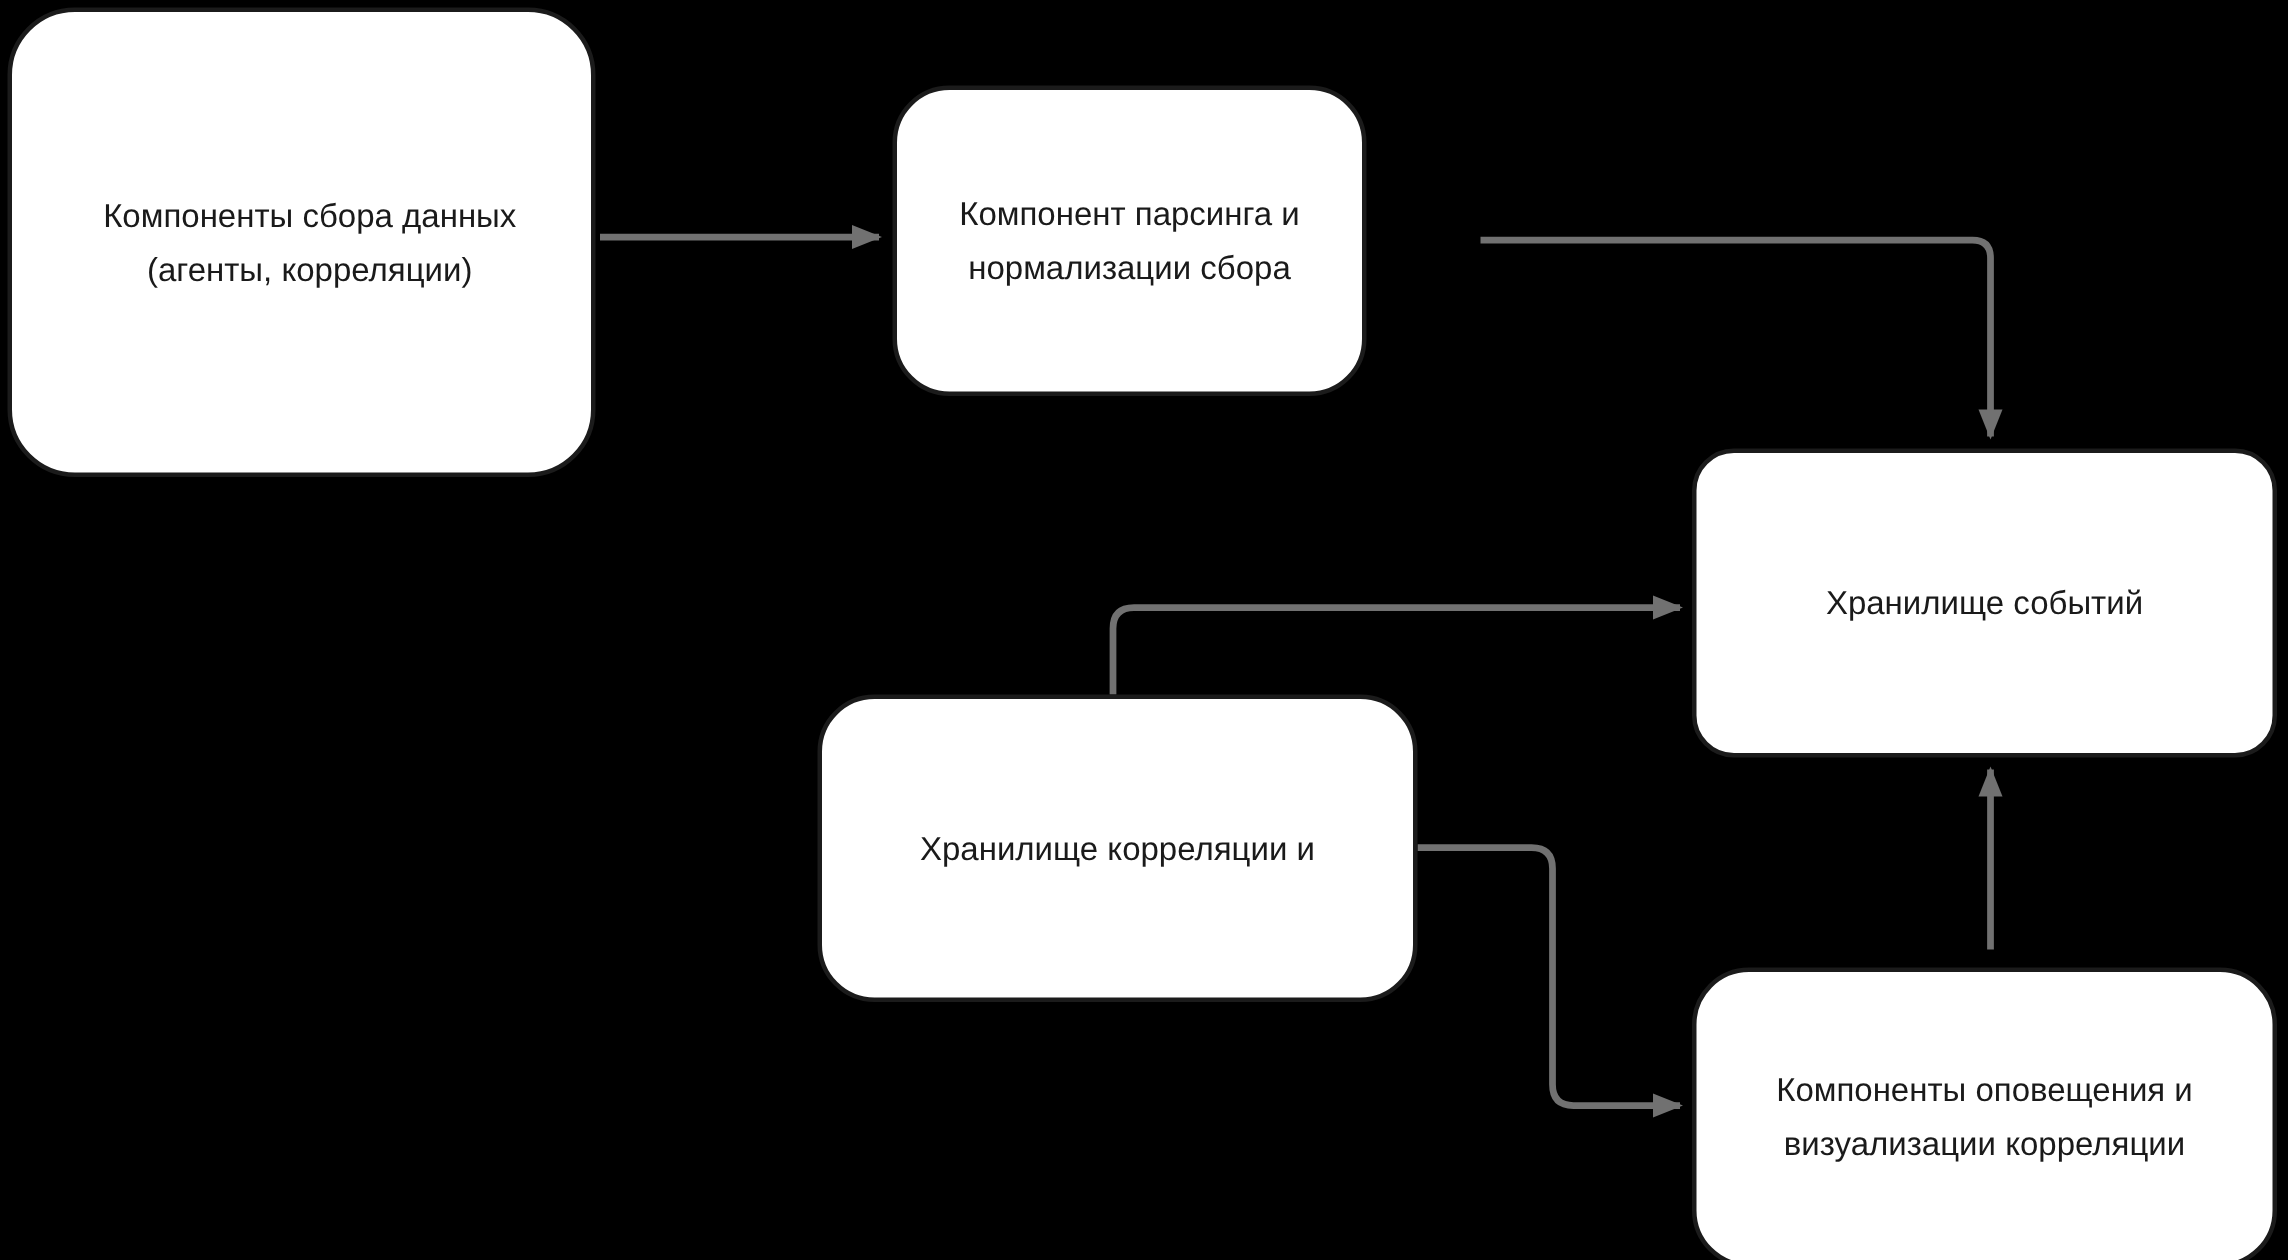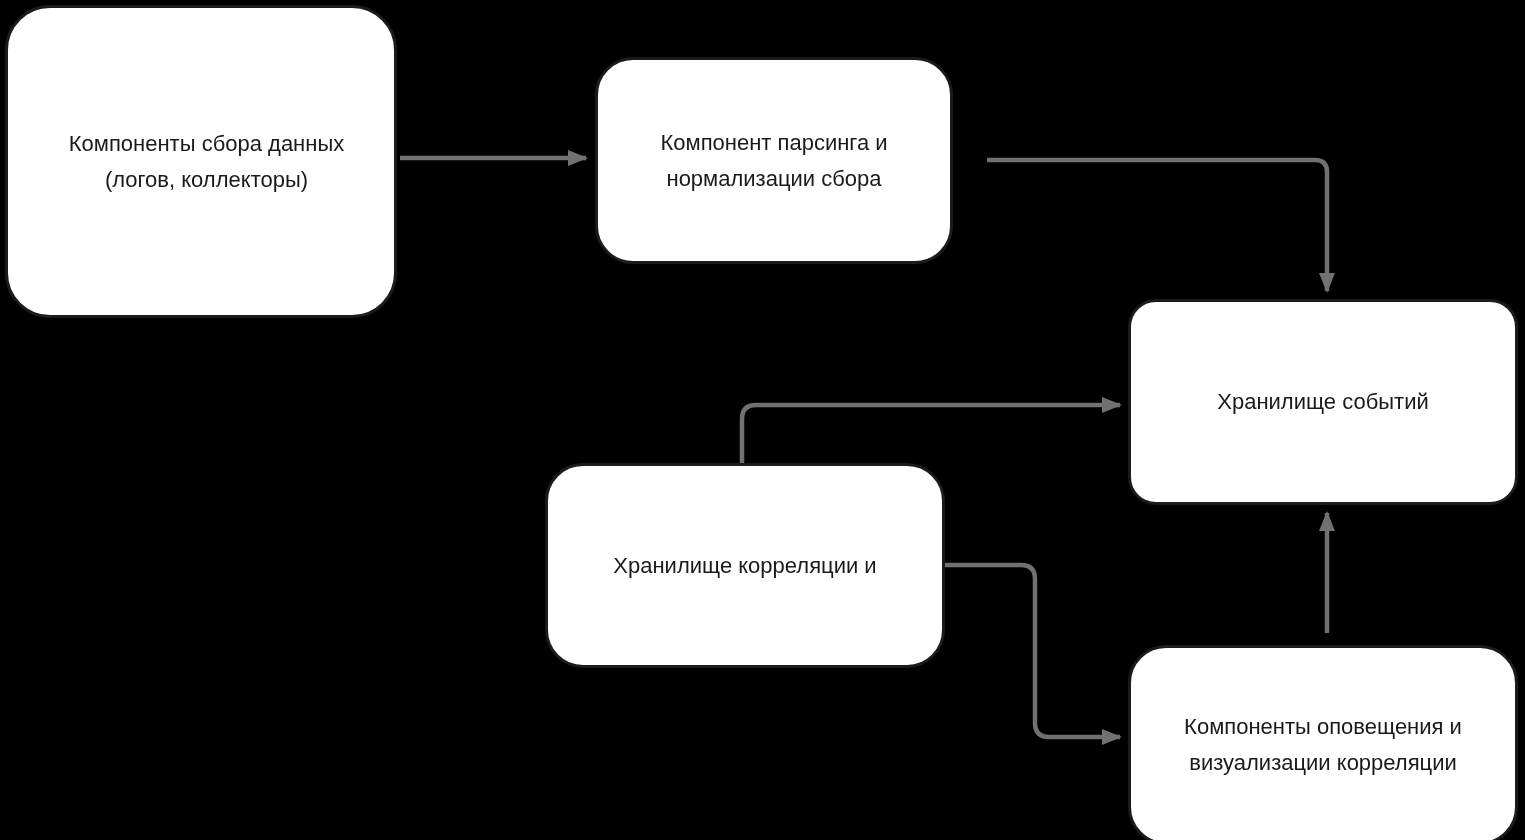--- a/index.html
+++ b/index.html
@@ -34,21 +34,21 @@
     text-align: center;
     color: #1a1a1a;
     font-size: 22px;
     line-height: 36px;
   }
   .node span {
     display: block;
     white-space: nowrap;
   }
   #node-collect     { left: 5px;    top: 5px;   width: 392px; height: 313px; border-radius: 45px; padding-left: 11px; }
-  #node-parse       { left: 595px;  top: 57px;  width: 358px; height: 207px; border-radius: 38px; }
+  #node-parse       { left: 595px;  top: 57px;  width: 316px; height: 207px; border-radius: 38px; }
   #node-storage     { left: 1128px; top: 299px; width: 390px; height: 206px; border-radius: 28px; }
   #node-correlation { left: 545px;  top: 463px; width: 400px; height: 205px; border-radius: 38px; }
   #node-alert       { left: 1128px; top: 633px; width: 390px; height: 200px; border-radius: 38px; margin-top: 12px; }
 </style>
 </head>
 <body>
 
 <div id="canvas">
 
   <svg id="arrows" viewBox="0 0 1525 840" xmlns="http://www.w3.org/2000/svg">
@@ -64,21 +64,21 @@
 
     <path d="M742 463 V419 Q742 405 756 405 H1120" fill="none" stroke="#717171" stroke-width="4.5" marker-end="url(#ah)"></path>
 
     <path d="M945 565 H1021 Q1035 565 1035 579 V723 Q1035 737 1049 737 H1120" fill="none" stroke="#717171" stroke-width="4.5" marker-end="url(#ah)"></path>
 
     <path d="M1327 633 V513" fill="none" stroke="#717171" stroke-width="4.5" marker-end="url(#ah)"></path>
   </svg>
 
   <div id="node-collect" class="node">
     <span>Компоненты сбора данных</span>
-    <span>(логов, коллекторы)</span>
+    <span>(агенты, корреляции)</span>
   </div>
 
   <div id="node-parse" class="node">
     <span>Компонент парсинга и</span>
     <span>нормализации сбора</span>
   </div>
 
   <div id="node-storage" class="node">
     <span>Хранилище событий</span>
   </div>

